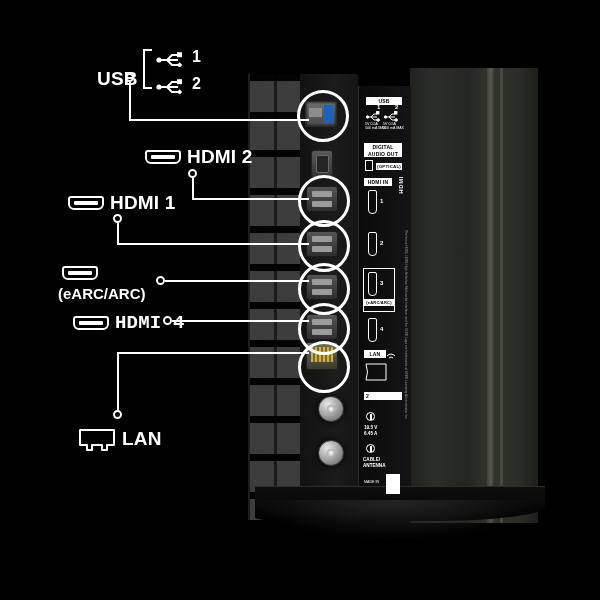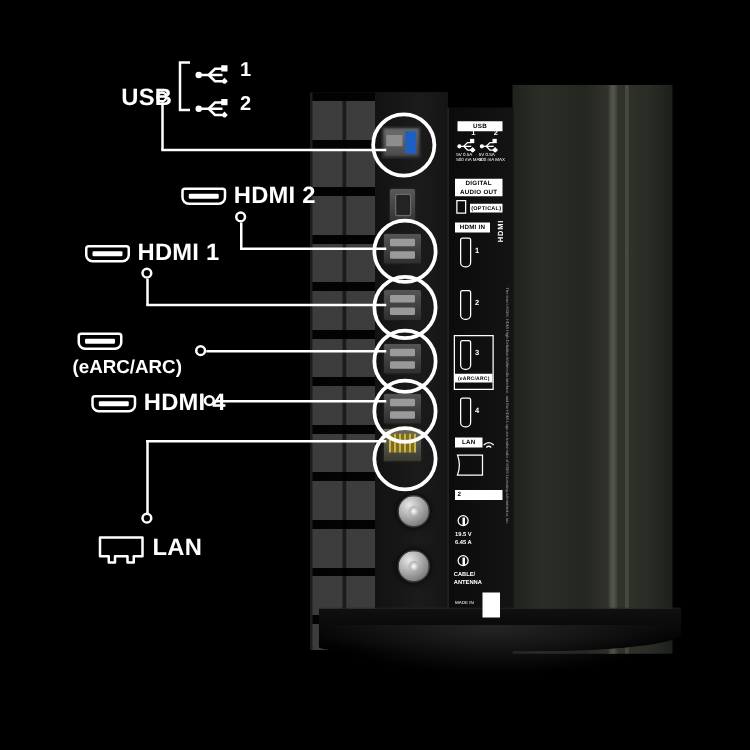--- a/index.html
+++ b/index.html
@@ -262,20 +262,20 @@
   <div class="hdmi-glyph" style="left:145px;top:150px;"></div>
   <div class="label lbl-big" style="left:187px;top:146px;">HDMI 2</div>
 
   <div class="hdmi-glyph" style="left:68px;top:196px;"></div>
   <div class="label lbl-big" style="left:110px;top:192px;">HDMI 1</div>
 
   <div class="hdmi-glyph" style="left:62px;top:266px;"></div>
   <div class="label lbl-sub" style="left:58px;top:285px;">(eARC/ARC)</div>
 
   <div class="hdmi-glyph" style="left:73px;top:316px;"></div>
-  <div class="label lbl-big" style="left:115px;top:312px;">HDMI 4</div>
+  <div class="label lbl-big" style="left:115px;top:312px;font-family:Liberation Mono, monospace;">HDMI 4</div>
 
   <svg style="position:absolute;left:77px;top:425px;" width="40" height="30">
     <path d="M3 5 h34 v15 h-7 v5 h-5 v-5 h-10 v5 h-5 v-5 h-7 z" fill="none" stroke="#fff" stroke-width="2" stroke-linejoin="round"></path>
   </svg>
   <div class="label lbl-big" style="left:122px;top:428px;">LAN</div>
 
 </div>
 
 </body></html>

